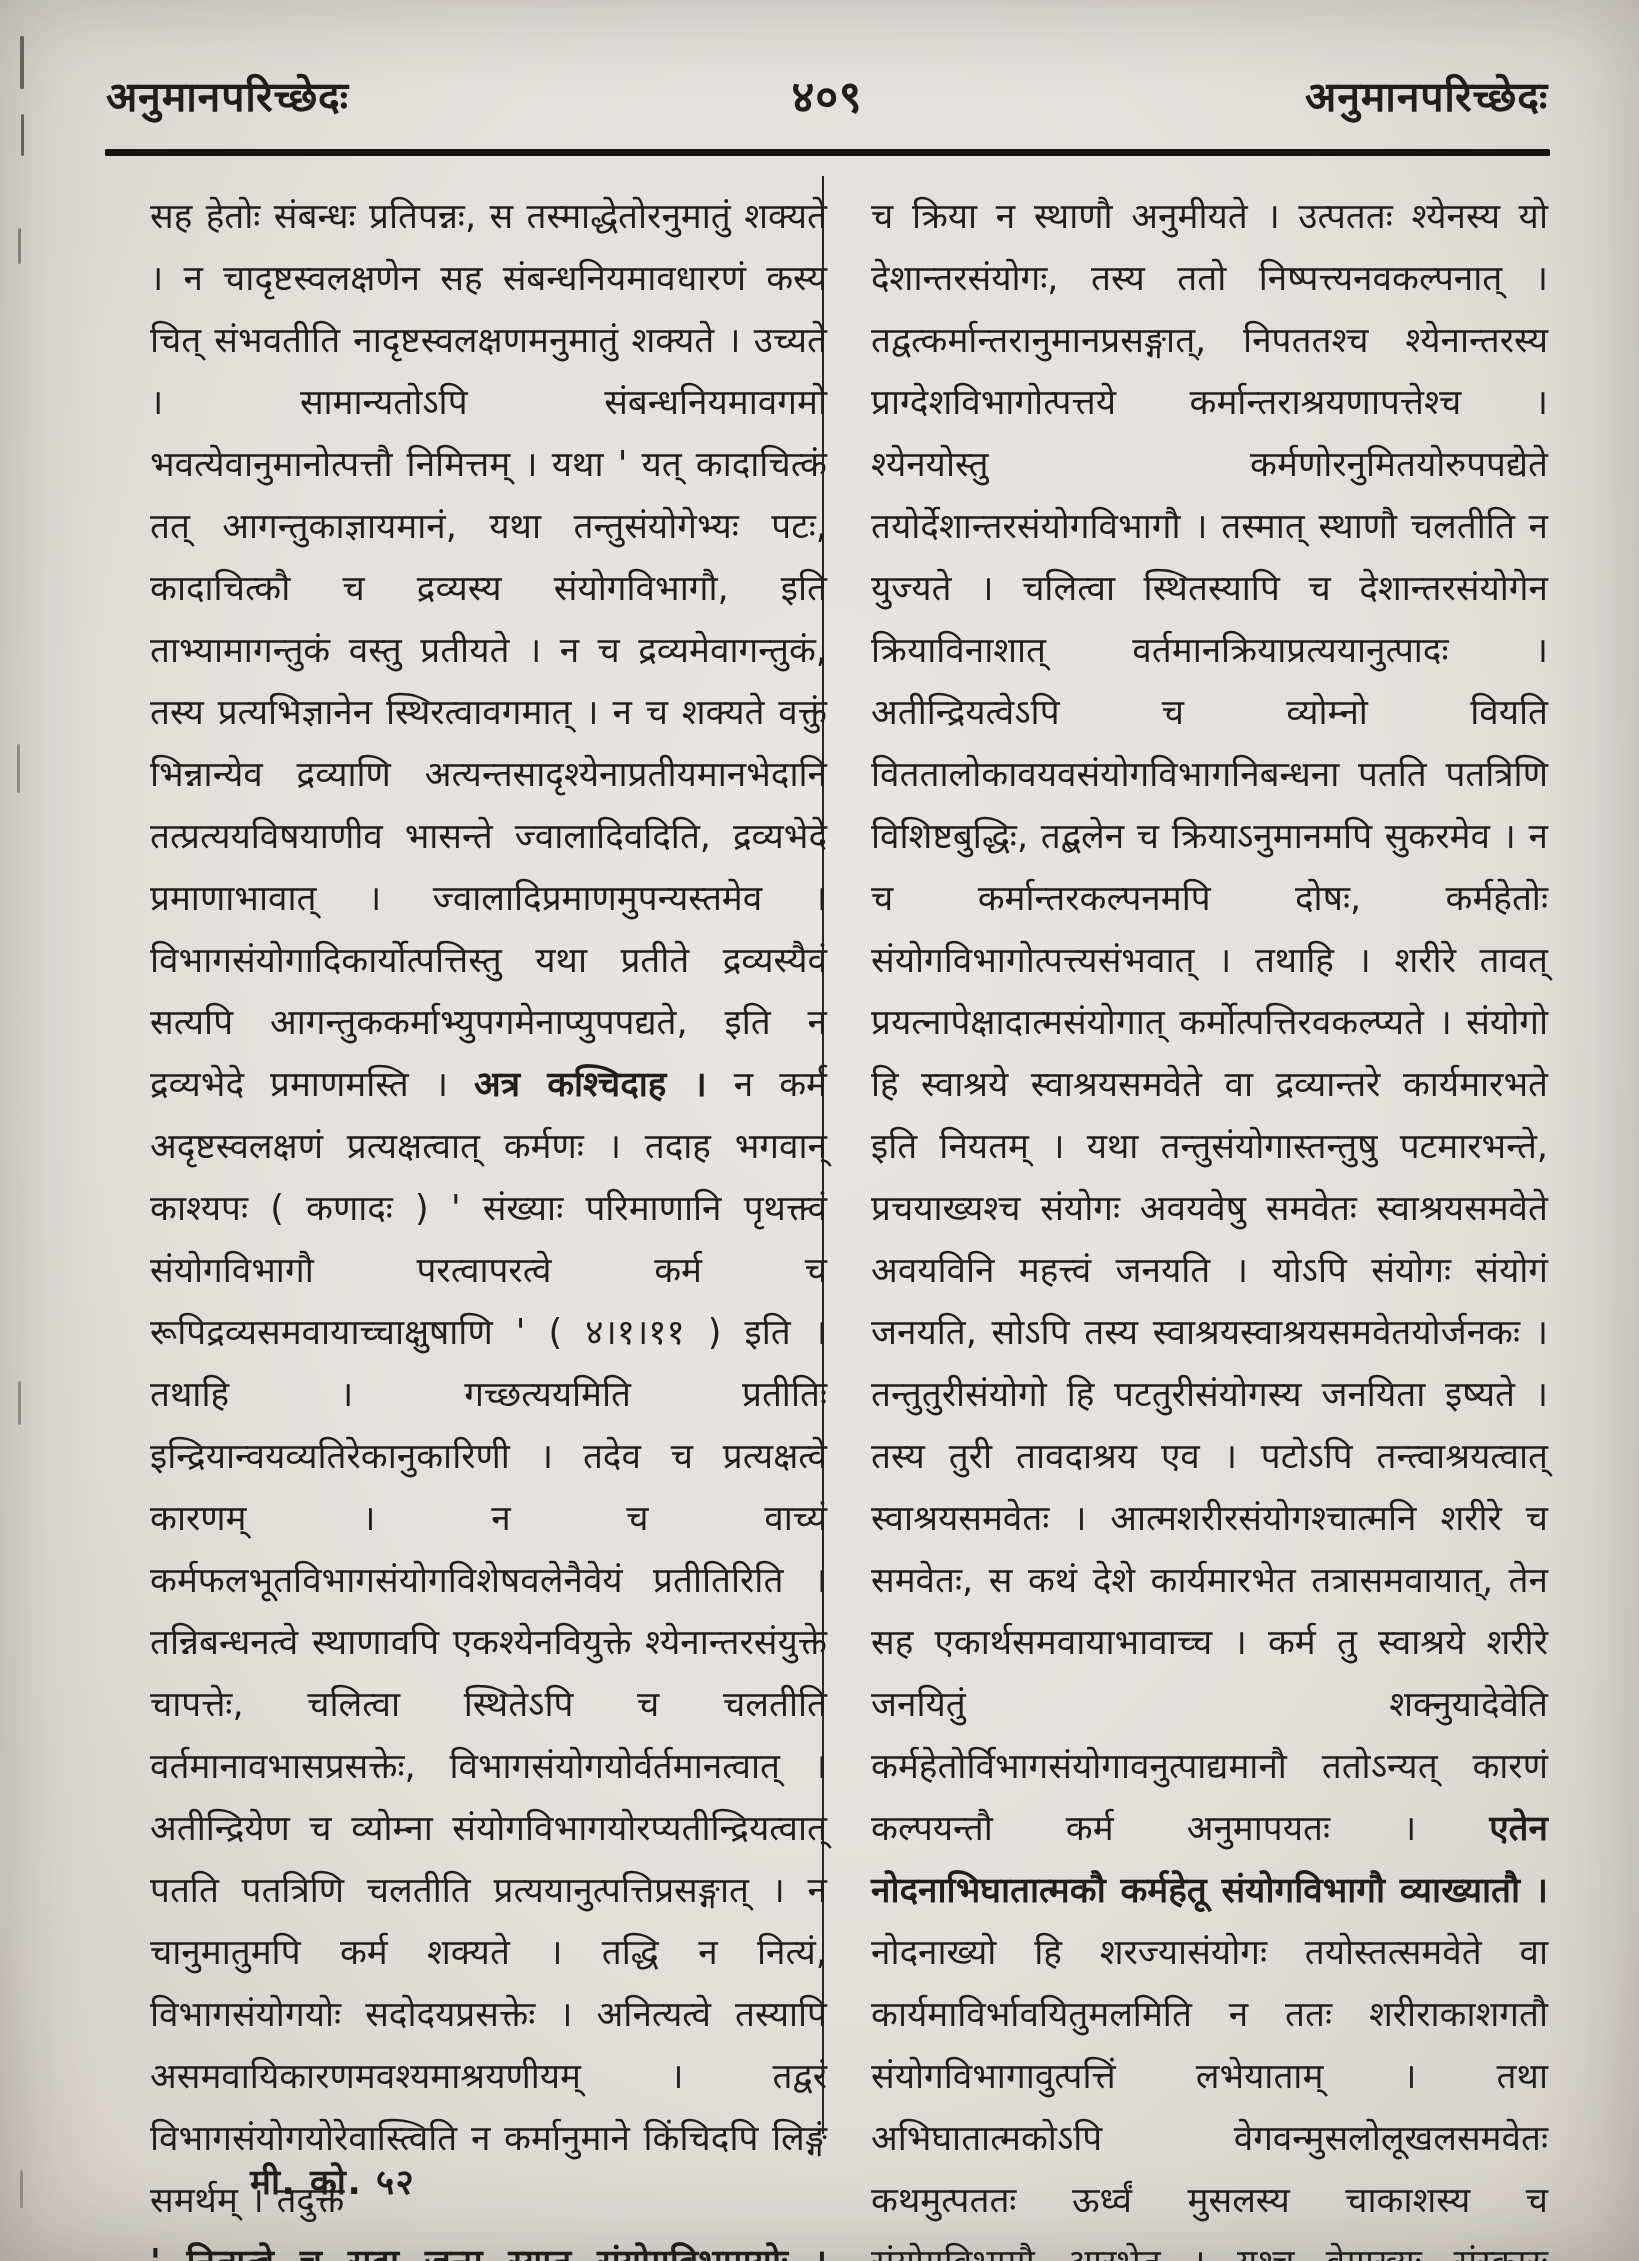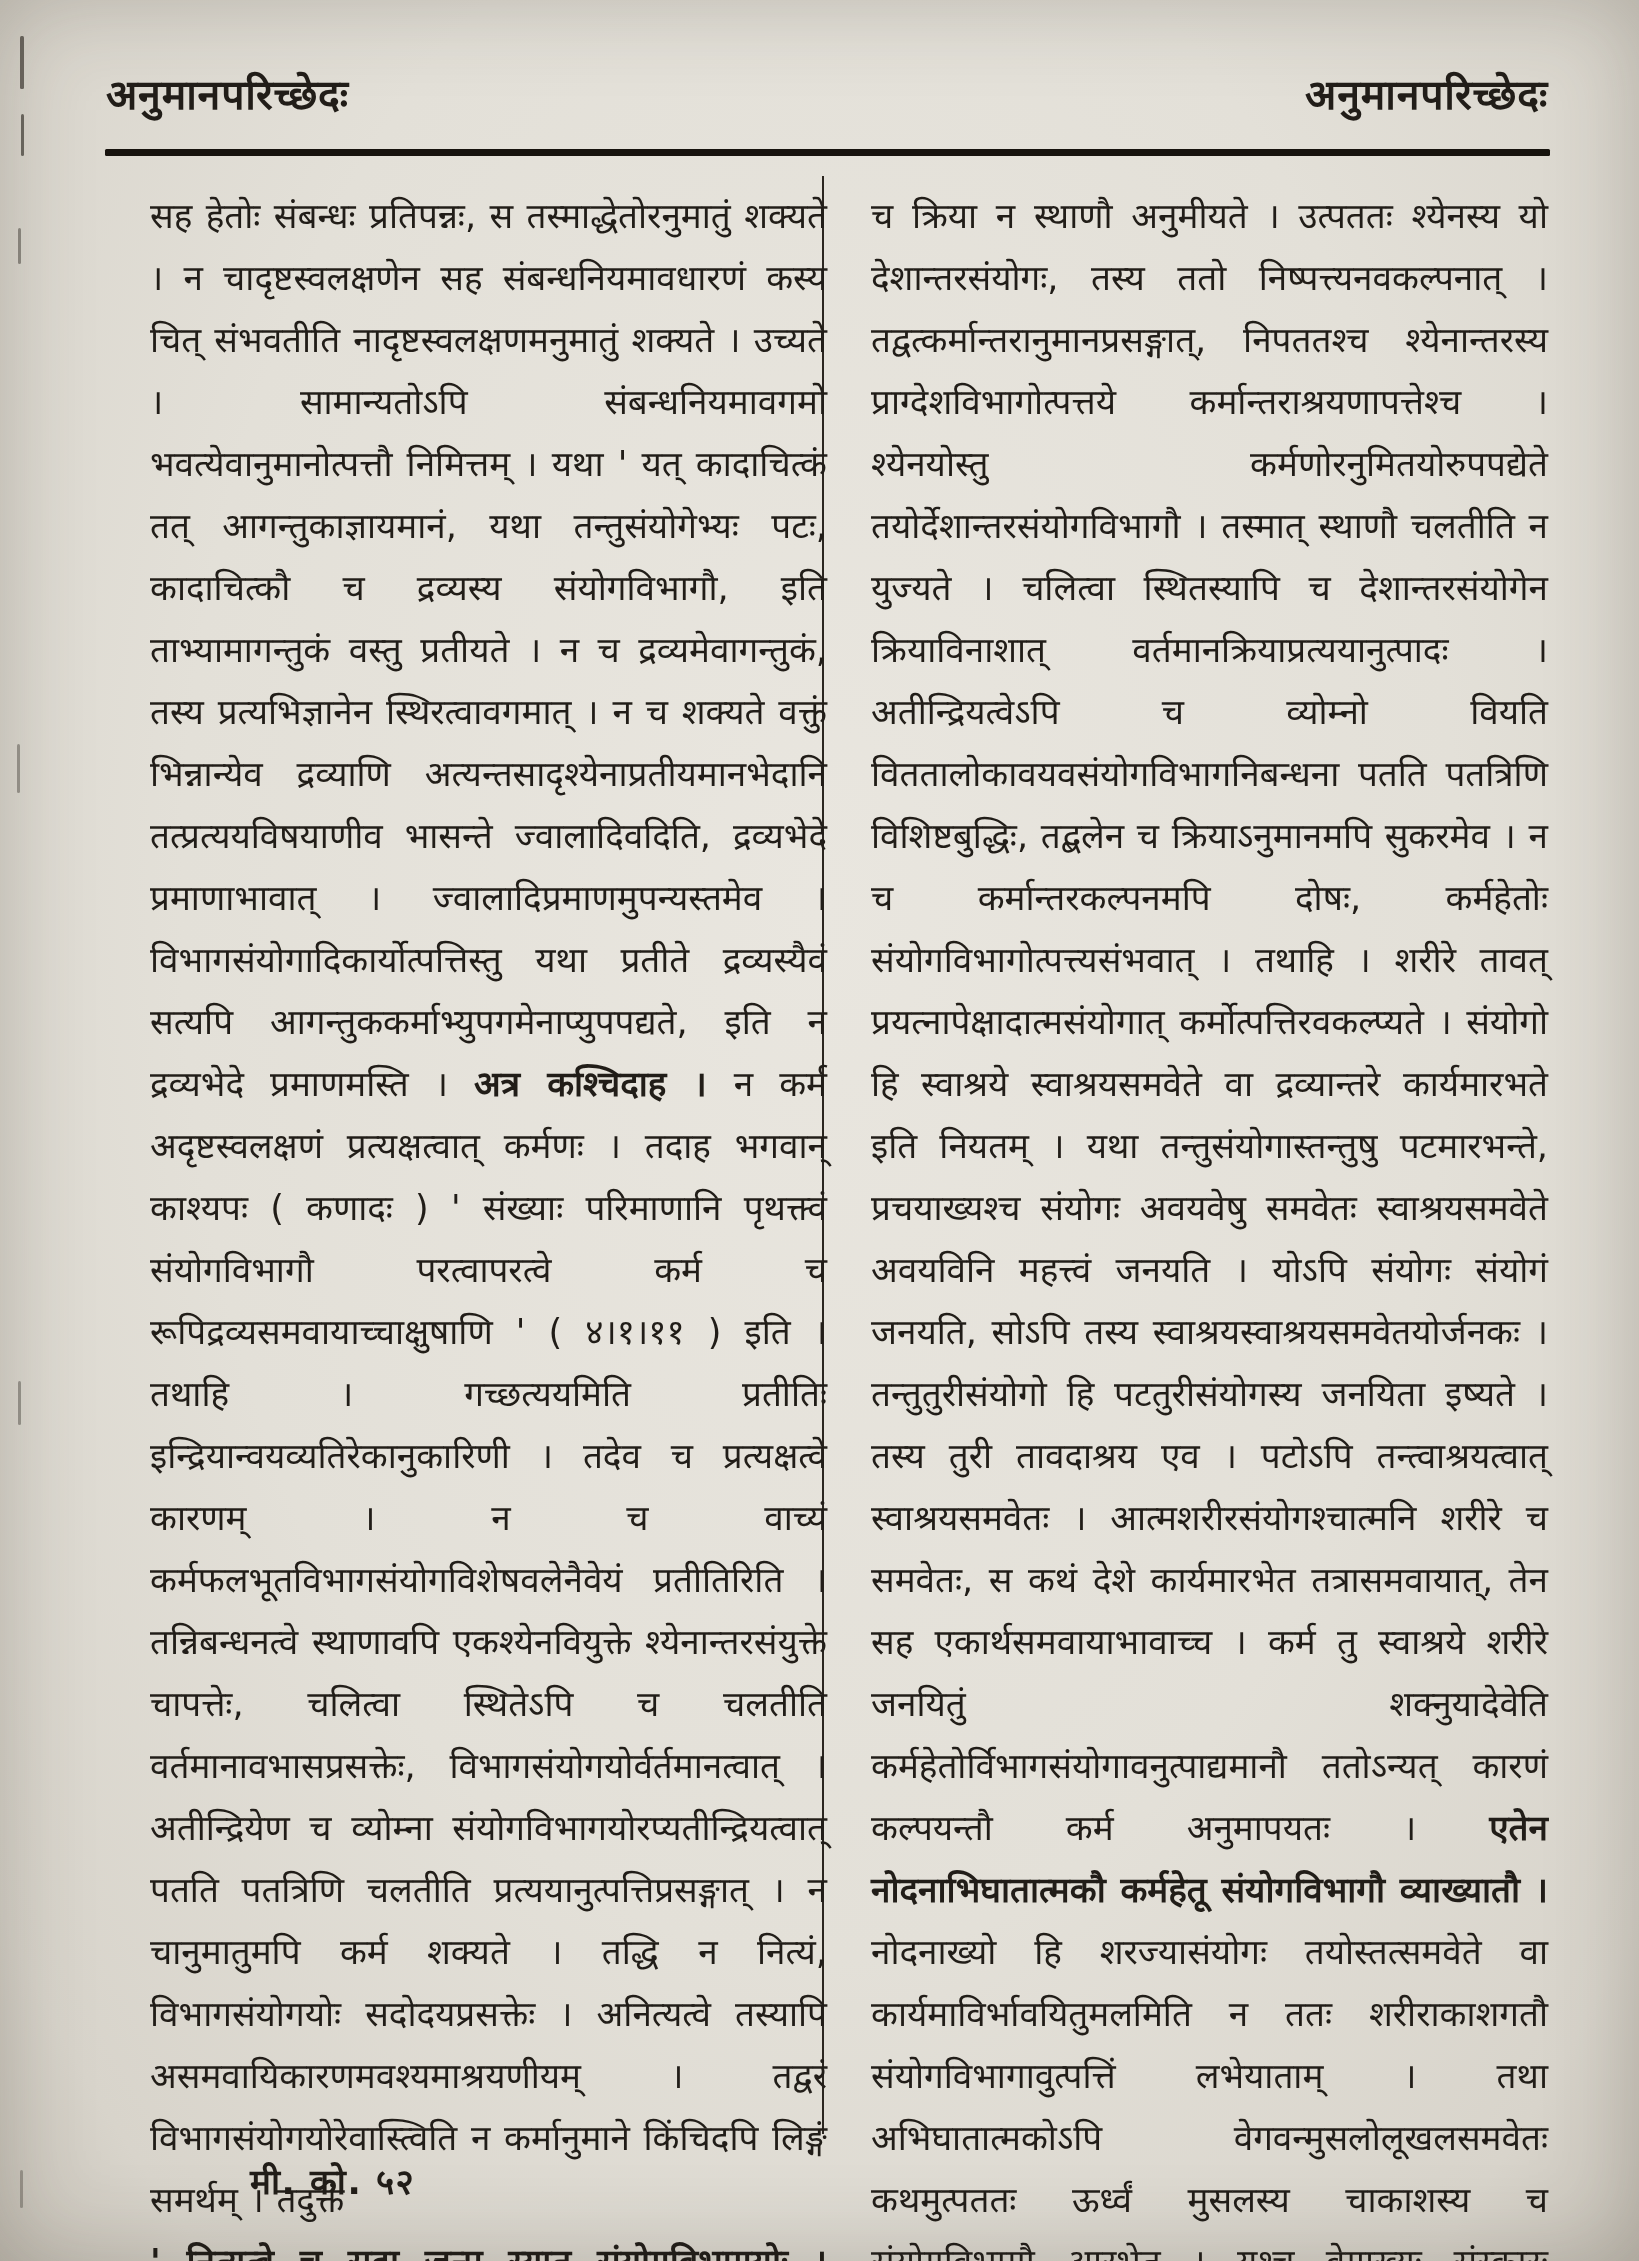--- a/index.html
+++ b/index.html
@@ -52,20 +52,21 @@
     position:absolute;background:rgba(35,30,24,0.6);border-radius:1.5px;
   }
 </style>
 </head>
 <body>
 
 <div class="page">
 
   <div class="header">
     <div class="hl">अनुमानपरिच्छेदः</div>
+    <div class="hc">४०९</div>
     <div class="hr">अनुमानपरिच्छेदः</div>
   </div>
 
   <div class="head-rule"></div>
 
   <div class="col-divider"></div>
 
   <div class="columns">
     <div class="col"><span>सह हेतोः संबन्धः प्रतिपन्नः, स तस्माद्धेतोरनुमातुं शक्यते । न चादृष्टस्वलक्षणेन सह संबन्धनियमावधारणं कस्य चित् संभवतीति नादृष्टस्वलक्षणमनुमातुं शक्यते । उच्यते । सामान्यतोऽपि संबन्धनियमावगमो भवत्येवानुमानोत्पत्तौ निमित्तम् । यथा ' यत् कादाचित्कं तत् आगन्तुकाज्ञायमानं, यथा तन्तुसंयोगेभ्यः पटः, कादाचित्कौ च द्रव्यस्य संयोगविभागौ, इति ताभ्यामागन्तुकं वस्तु प्रतीयते । न च द्रव्यमेवागन्तुकं, तस्य प्रत्यभिज्ञानेन स्थिरत्वावगमात् । न च शक्यते वक्तुं भिन्नान्येव द्रव्याणि अत्यन्तसादृश्येनाप्रतीयमानभेदानि तत्प्रत्ययविषयाणीव भासन्ते ज्वालादिवदिति, द्रव्यभेदे प्रमाणाभावात् । ज्वालादिप्रमाणमुपन्यस्तमेव । विभागसंयोगादिकार्योत्पत्तिस्तु यथा प्रतीते द्रव्यस्यैवं सत्यपि आगन्तुककर्माभ्युपगमेनाप्युपपद्यते, इति न द्रव्यभेदे प्रमाणमस्ति । </span><span class="bold">अत्र कश्चिदाह । </span><span>न कर्म अदृष्टस्वलक्षणं प्रत्यक्षत्वात् कर्मणः । तदाह भगवान् काश्यपः ( कणादः ) ' संख्याः परिमाणानि पृथक्त्वं संयोगविभागौ परत्वापरत्वे कर्म च रूपिद्रव्यसमवायाच्चाक्षुषाणि ' ( ४।१।११ ) इति । तथाहि । गच्छत्ययमिति प्रतीतिः इन्द्रियान्वयव्यतिरेकानुकारिणी । तदेव च प्रत्यक्षत्वे कारणम् । न च वाच्यं कर्मफलभूतविभागसंयोगविशेषवलेनैवेयं प्रतीतिरिति । तन्निबन्धनत्वे स्थाणावपि एकश्येनवियुक्ते श्येनान्तरसंयुक्ते चापत्तेः, चलित्वा स्थितेऽपि च चलतीति वर्तमानावभासप्रसक्तेः, विभागसंयोगयोर्वर्तमानत्वात् । अतीन्द्रियेण च व्योम्ना संयोगविभागयोरप्यतीन्द्रियत्वात् पतति पतत्रिणि चलतीति प्रत्ययानुत्पत्तिप्रसङ्गात् । न चानुमातुमपि कर्म शक्यते । तद्धि न नित्यं, विभागसंयोगयोः सदोदयप्रसक्तेः । अनित्यत्वे तस्यापि असमवायिकारणमवश्यमाश्रयणीयम् । तद्वरं विभागसंयोगयोरेवास्त्विति न कर्मानुमाने किंचिदपि लिङ्गं समर्थम् । तदुक्तं </span><span class="verse">' नित्यत्वे च सदा जन्म स्यात् संयोगविभागयोः । अनित्यत्वेऽस्य यो हेतुस्तयोरेवास्तु तेन किम् ॥ ' </span></div>
     <div class="col"><span>च क्रिया न स्थाणौ अनुमीयते । उत्पततः श्येनस्य यो देशान्तरसंयोगः, तस्य ततो निष्पत्त्यनवकल्पनात् । तद्वत्कर्मान्तरानुमानप्रसङ्गात्, निपततश्च श्येनान्तरस्य प्राग्देशविभागोत्पत्तये कर्मान्तराश्रयणापत्तेश्च । श्येनयोस्तु कर्मणोरनुमितयोरुपपद्येते तयोर्देशान्तरसंयोगविभागौ । तस्मात् स्थाणौ चलतीति न युज्यते । चलित्वा स्थितस्यापि च देशान्तरसंयोगेन क्रियाविनाशात् वर्तमानक्रियाप्रत्ययानुत्पादः । अतीन्द्रियत्वेऽपि च व्योम्नो वियति विततालोकावयवसंयोगविभागनिबन्धना पतति पतत्रिणि विशिष्टबुद्धिः, तद्बलेन च क्रियाऽनुमानमपि सुकरमेव । न च कर्मान्तरकल्पनमपि दोषः, कर्महेतोः संयोगविभागोत्पत्त्यसंभवात् । तथाहि । शरीरे तावत् प्रयत्नापेक्षादात्मसंयोगात् कर्मोत्पत्तिरवकल्प्यते । संयोगो हि स्वाश्रये स्वाश्रयसमवेते वा द्रव्यान्तरे कार्यमारभते इति नियतम् । यथा तन्तुसंयोगास्तन्तुषु पटमारभन्ते, प्रचयाख्यश्च संयोगः अवयवेषु समवेतः स्वाश्रयसमवेते अवयविनि महत्त्वं जनयति । योऽपि संयोगः संयोगं जनयति, सोऽपि तस्य स्वाश्रयस्वाश्रयसमवेतयोर्जनकः । तन्तुतुरीसंयोगो हि पटतुरीसंयोगस्य जनयिता इष्यते । तस्य तुरी तावदाश्रय एव । पटोऽपि तन्त्वाश्रयत्वात् स्वाश्रयसमवेतः । आत्मशरीरसंयोगश्चात्मनि शरीरे च समवेतः, स कथं देशे कार्यमारभेत तत्रासमवायात्, तेन सह एकार्थसमवायाभावाच्च । कर्म तु स्वाश्रये शरीरे जनयितुं शक्नुयादेवेति कर्महेतोर्विभागसंयोगावनुत्पाद्यमानौ ततोऽन्यत् कारणं कल्पयन्तौ कर्म अनुमापयतः । </span><span class="bold">एतेन नोदनाभिघातात्मकौ कर्महेतू संयोगविभागौ व्याख्यातौ । </span><span>नोदनाख्यो हि शरज्यासंयोगः तयोस्तत्समवेते वा कार्यमाविर्भावयितुमलमिति न ततः शरीराकाशगतौ संयोगविभागावुत्पत्तिं लभेयाताम् । तथा अभिघातात्मकोऽपि वेगवन्मुसलोलूखलसमवेतः कथमुत्पततः ऊर्ध्वं मुसलस्य चाकाशस्य च संयोगविभागौ आरभेत । यश्च वेगाख्यः संस्कारः कर्महेतुरिष्यते, ततोऽपि संयोगविभागौ अनुपपन्नौ । संस्कारस्य स्वाश्रये एव कार्यारम्भनियमात् । भावनाख्यो हि संस्कारः आत्मसमवेतः आत्मन्येव स्मरणलक्षणं कार्यं जनयन् </span></div>

